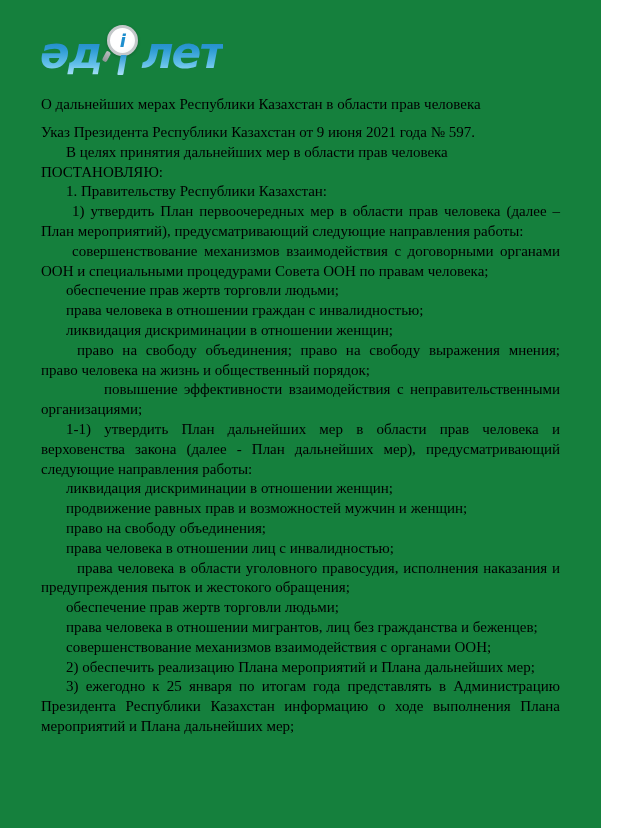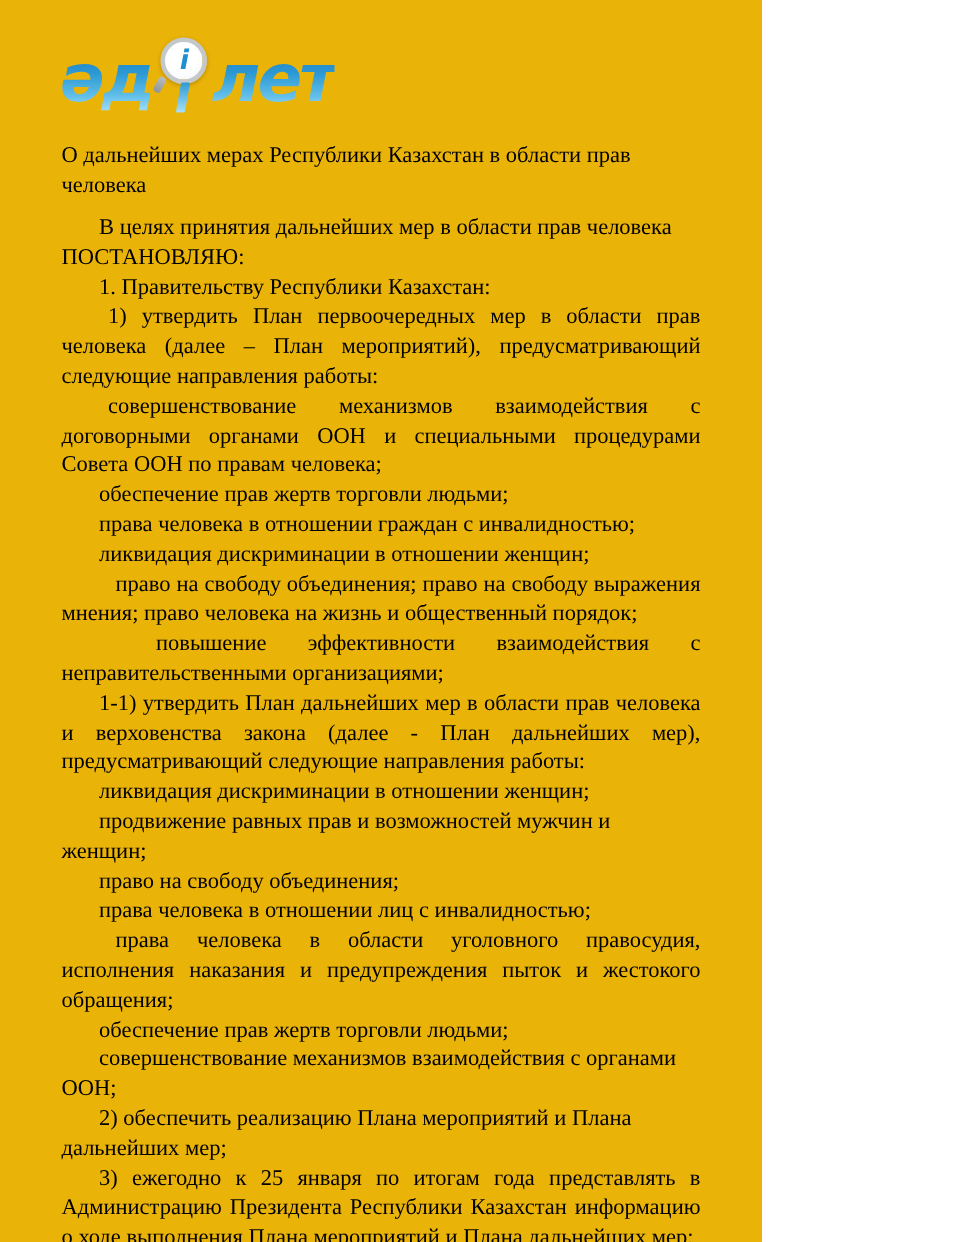--- a/index.html
+++ b/index.html
@@ -1,19 +1,19 @@
 <!DOCTYPE html>
 <html><head>
 <meta charset="utf-8">
 <style>
   html,body { margin:0; padding:0; background:#ffffff; }
   .page {
     position:relative;
-    width:508px; height:828px;
-    background:#eab308;
+    width:601px; height:828px;
+    background:#15803d;
     overflow:hidden;
     font-family:"Liberation Serif","DejaVu Serif",serif;
     color:#000000;
   }
 
   
   .logo-wrap { padding:25px 0 0 40px; }
   .logo { display:inline-flex; align-items:flex-end; cursor:pointer; }
   .lg-txt {
     font-family:"DejaVu Sans",sans-serif;
@@ -72,36 +72,38 @@
         <span class="handle"></span>
         <span class="stem"></span>
       </span>
       <span class="lg-txt">лет</span>
     </div>
   </div>
 
   <div class="doc">
     <h1 class="title">О дальнейших мерах Республики Казахстан в области прав человека</h1>
 
+    <p>Указ Президента Республики Казахстан от 9 июня 2021 года № 597.</p>
 
     <p class="ind-sm"><span>В целях принятия дальнейших мер в области прав человека </span><span class="b">ПОСТАНОВЛЯЮ:</span></p>
 
     <p class="ind-sm">1. Правительству Республики Казахстан:</p>
     <p class="ind-md just">1) утвердить План первоочередных мер в области прав человека (далее – План мероприятий), предусматривающий следующие направления работы:</p>
     <p class="ind-md just">совершенствование механизмов взаимодействия с договорными органами ООН и специальными процедурами Совета ООН по правам человека;</p>
     <p class="ind-sm">обеспечение прав жертв торговли людьми;</p>
     <p class="ind-sm">права человека в отношении граждан с инвалидностью;</p>
     <p class="ind-sm">ликвидация дискриминации в отношении женщин;</p>
     <p class="ind-md2 just">право на свободу объединения; право на свободу выражения мнения; право человека на жизнь и общественный порядок;</p>
     <p class="ind-lg just">повышение эффективности взаимодействия с неправительственными организациями;</p>
     <p class="ind-sm just">1-1) утвердить План дальнейших мер в области прав человека и верховенства закона (далее - План дальнейших мер), предусматривающий следующие направления работы:</p>
     <p class="ind-sm">ликвидация дискриминации в отношении женщин;</p>
     <p class="ind-sm">продвижение равных прав и возможностей мужчин и женщин;</p>
     <p class="ind-sm">право на свободу объединения;</p>
     <p class="ind-sm">права человека в отношении лиц с инвалидностью;</p>
     <p class="ind-md2 just">права человека в области уголовного правосудия, исполнения наказания и предупреждения пыток и жестокого обращения;</p>
     <p class="ind-sm">обеспечение прав жертв торговли людьми;</p>
+    <p class="ind-sm">права человека в отношении мигрантов, лиц без гражданства и беженцев;</p>
     <p class="ind-sm">совершенствование механизмов взаимодействия с органами ООН;</p>
     <p class="ind-sm">2) обеспечить реализацию Плана мероприятий и Плана дальнейших мер;</p>
     <p class="ind-sm just">3) ежегодно к 25 января по итогам года представлять в Администрацию Президента Республики Казахстан информацию о ходе выполнения Плана мероприятий и Плана дальнейших мер;</p>
   </div>
 
 </div>
 
 </body></html>

